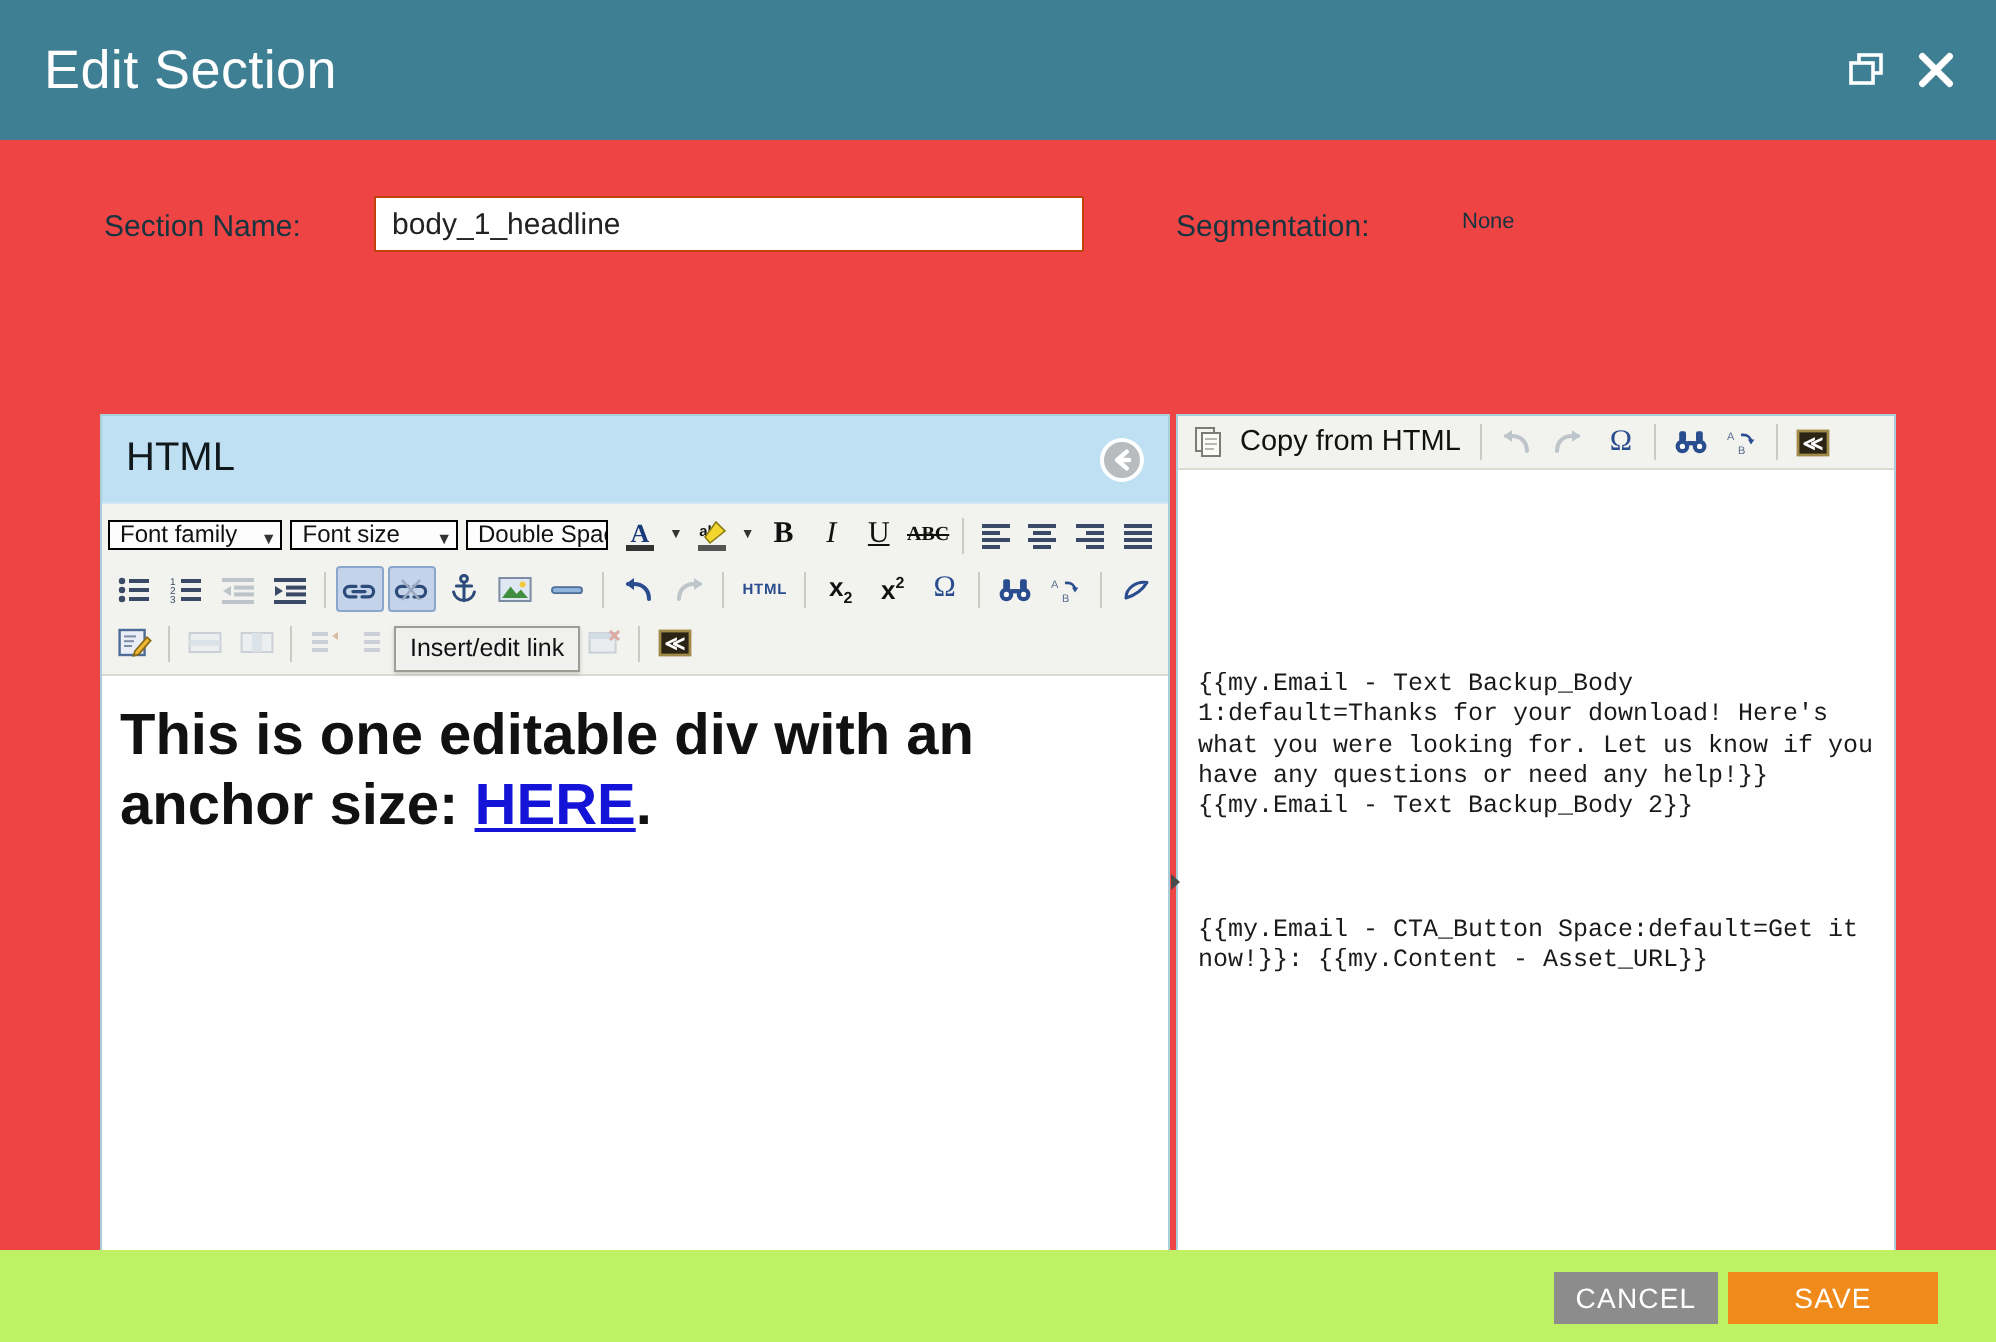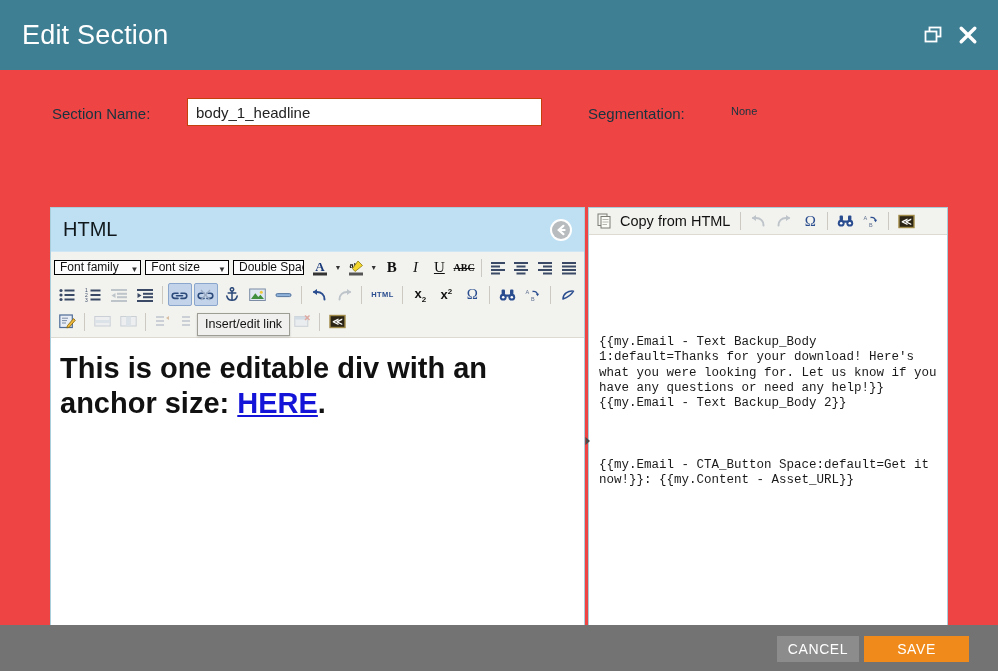--- a/index.html
+++ b/index.html
@@ -168,21 +168,21 @@
   .splitter-handle {
     position: absolute; left: 583px; top: 360px;
     width: 10px; height: 22px;
     display: flex; align-items: center; justify-content: center;
     cursor: col-resize; z-index: 20;
   }
 
   
   .footer {
     position: absolute; left: 0; top: 625px; width: 998px; height: 46px;
-    background: #737373;
+    background: #bef264;
   }
   .btn {
     position: absolute; top: 11px; height: 26px;
     display: flex; align-items: center; justify-content: center;
     color: #ffffff; font-size: 14px; letter-spacing: .6px;
     cursor: pointer; user-select: none;
   }
   .btn-cancel { right: 139px; width: 82px; background: #8c8c8c; }
   .btn-save   { right: 29px;  width: 105px; background: #f08a1a; }
 

